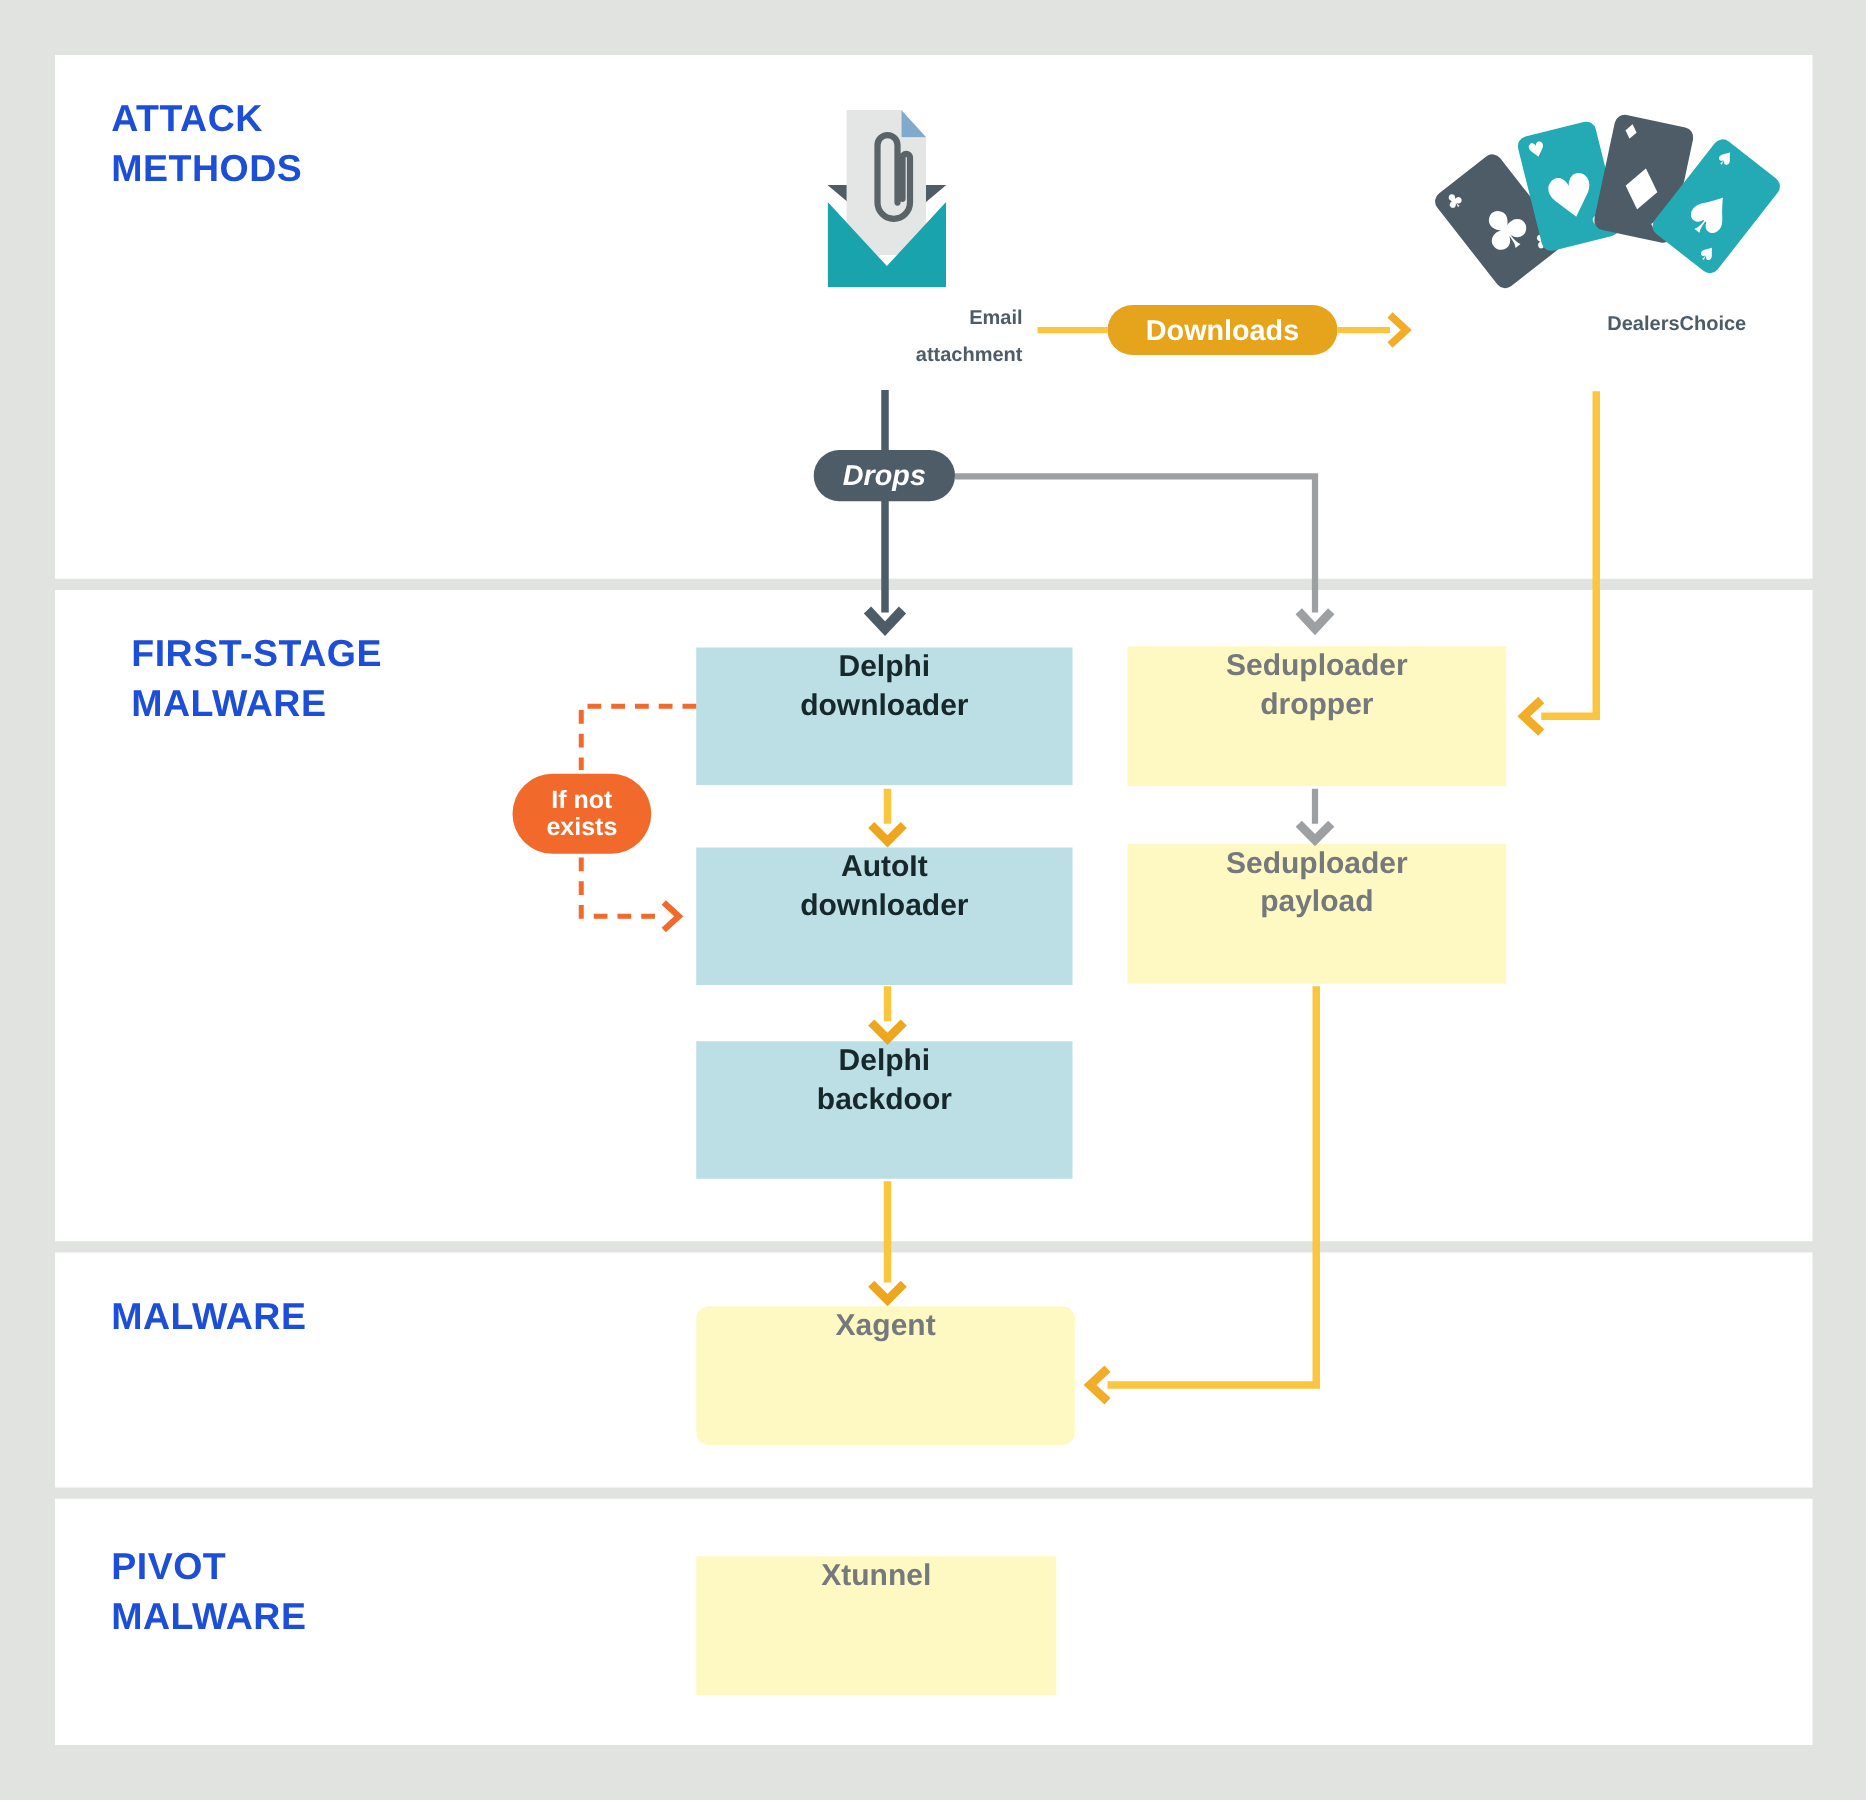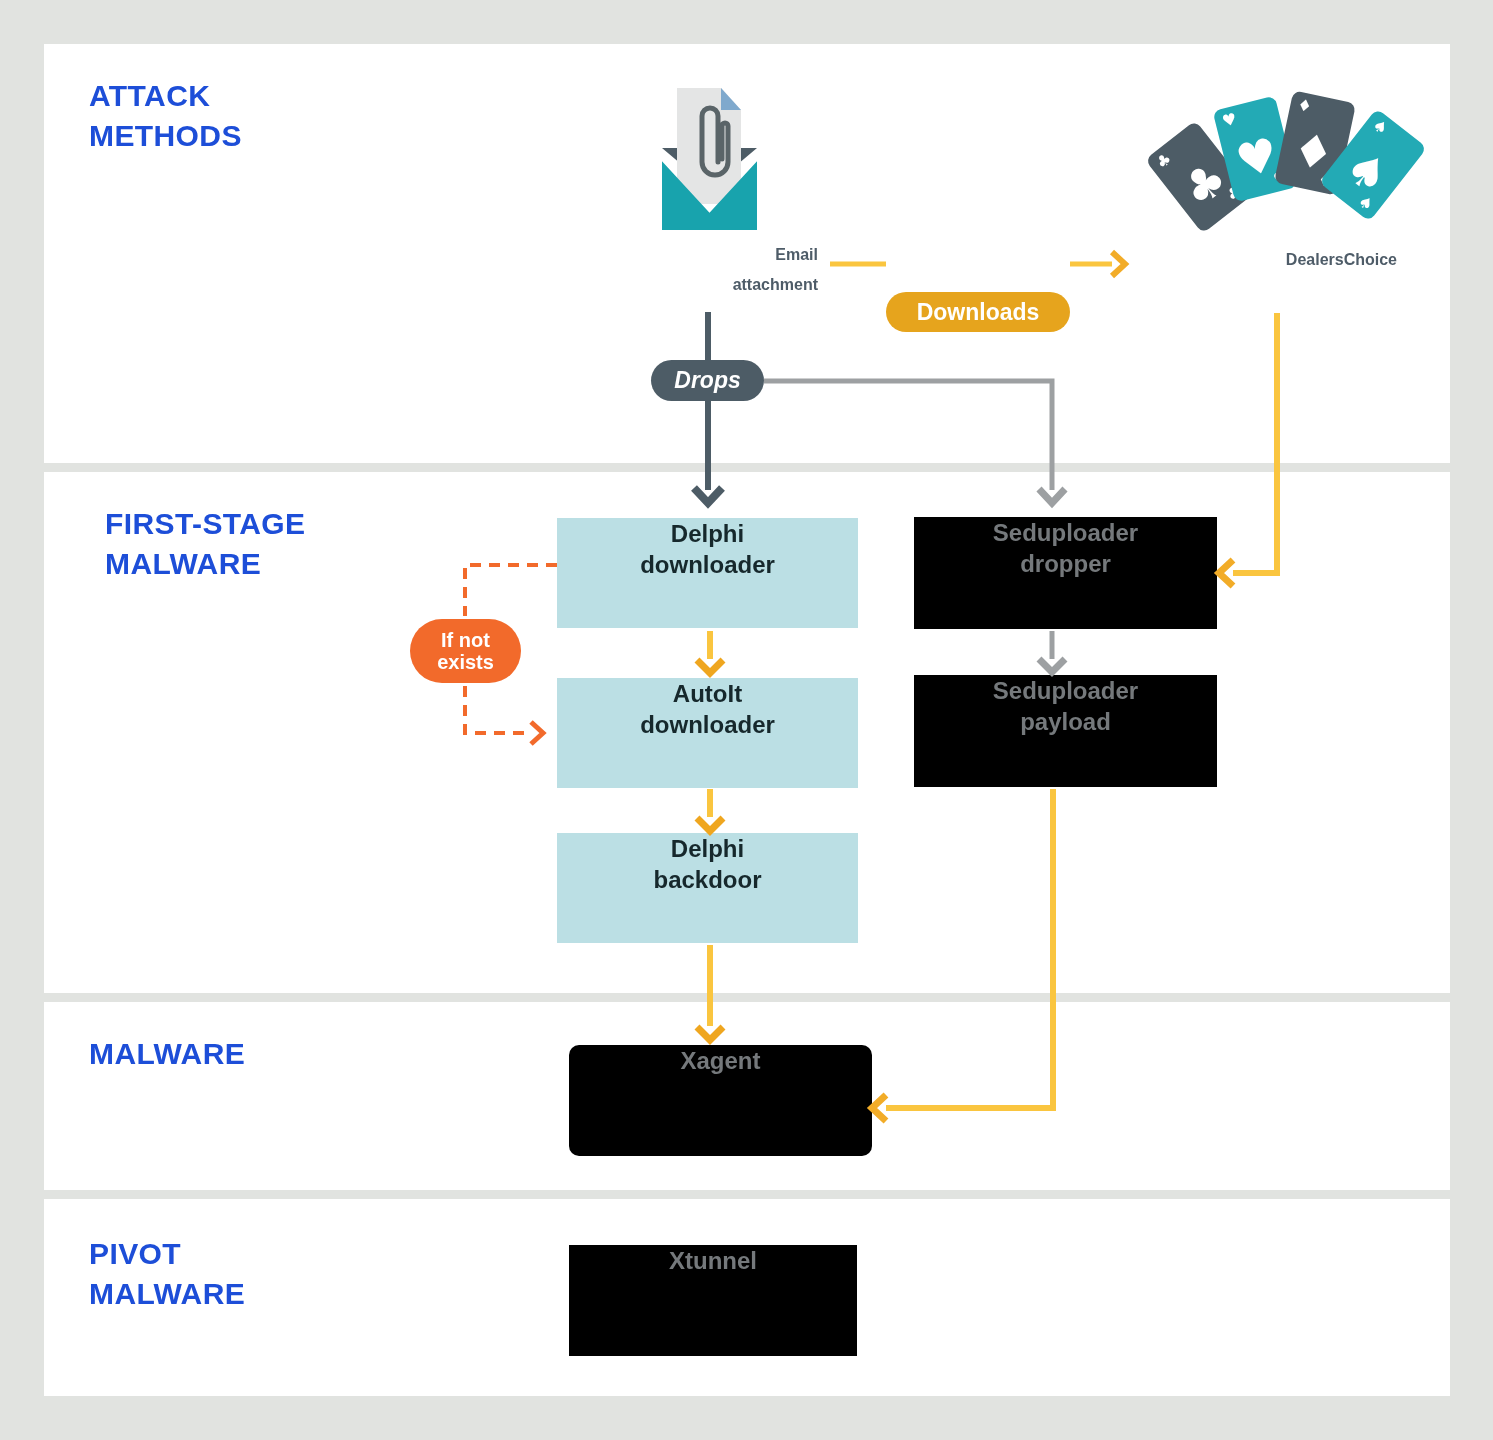--- a/index.html
+++ b/index.html
@@ -7,27 +7,27 @@
   #canvas{position:relative;width:1493px;height:1440px;background:#E1E3E0;overflow:hidden;}
   .band{position:absolute;left:44px;width:1406px;background:#FFFFFF;}
   .section-title{position:absolute;color:#1d4ed8;font-size:30px;font-weight:bold;
     line-height:40px;letter-spacing:.4px;z-index:3;}
   .section-title span{display:block;}
   
   .node{position:absolute;display:flex;align-items:flex-start;justify-content:center;
     text-align:center;font-size:24px;font-weight:bold;line-height:31px;z-index:4;}
   .node span{display:block;}
   .node-teal{background:#BBDFE4;color:#16282C;}
-  .node-gray{background:#000000;color:#75797C;margin-left:12px;}
+  .node-gray{background:#fef9c3;color:#75797C;}
   
   .pill{position:absolute;display:flex;align-items:center;justify-content:center;
     color:#FFFFFF;font-weight:bold;text-align:center;z-index:6;}
   .pill span{display:block;}
   #downloads-pill{left:886px;top:244px;width:184px;height:40px;border-radius:20px;
-    background:#E6A41D;font-size:23px;margin-top:48px;}
+    background:#E6A41D;font-size:23px;}
   #drops-pill{left:651px;top:360px;width:113px;height:41px;border-radius:21px;
     background:#4D5C66;font-size:23px;font-style:italic;}
   #ifnot-pill{left:410px;top:619px;width:111px;height:64px;border-radius:32px;
     background:#F26A2B;font-size:20px;line-height:22px;}
   
   .icon-label{position:absolute;color:#4E5C68;font-size:16px;font-weight:bold;
     text-align:right;line-height:30px;z-index:4;}
   .icon-label span{display:block;}
   
   #overlay{position:absolute;left:0;top:0;z-index:5;pointer-events:none;}

